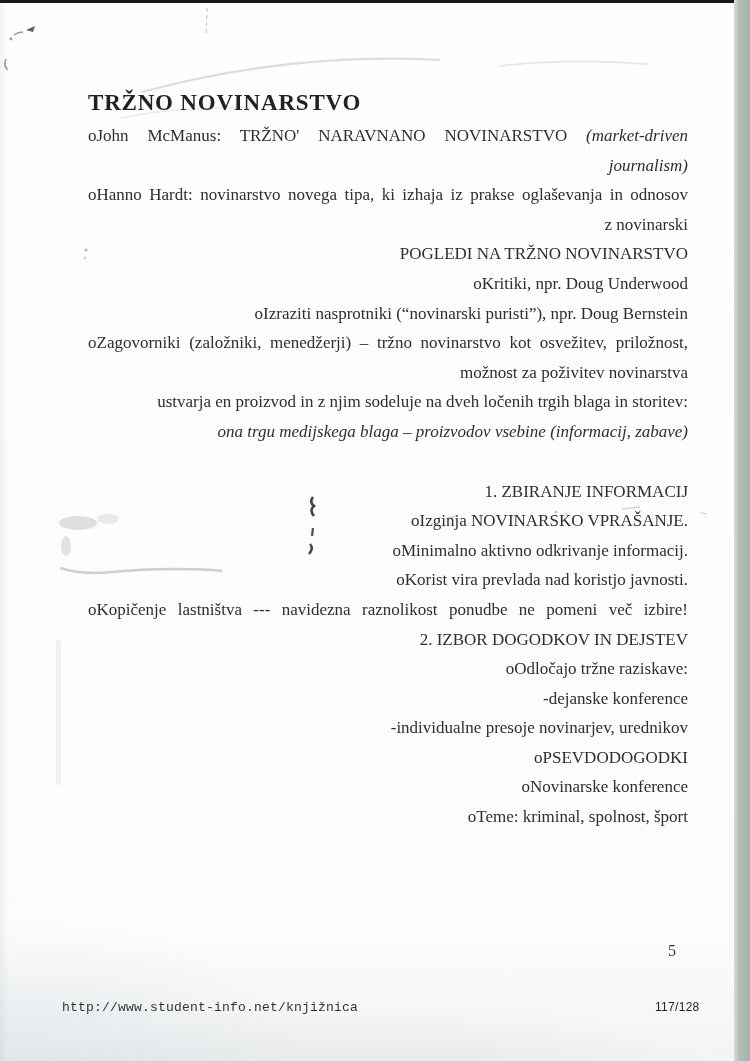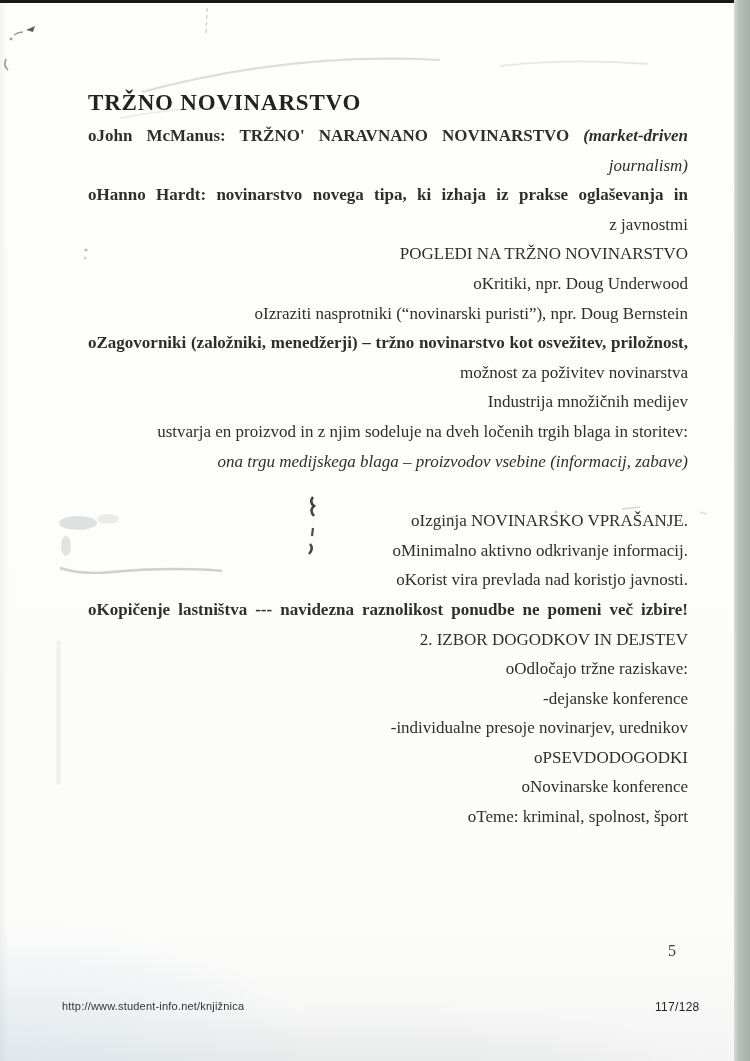--- a/index.html
+++ b/index.html
@@ -23,30 +23,30 @@
 
   .artifacts { position:absolute; left:0; top:0; pointer-events:none; }
 
   
   .content { position:absolute; left:88px; top:84px; width:600px; color:#2e2e2e; }
   .doc-title {
     font-size:23px; font-weight:bold; letter-spacing:.8px;
     line-height:37px; height:37px; color:#222;
   }
   .line { font-size:17px; line-height:29.6px; height:29.6px; overflow:hidden;text-align:right; }
-  .line.justify { text-align:justify;font-weight:bold; }
+  .line.justify { text-align:justify; }
   .line.justify::after { content:""; display:inline-block; width:100%; }
   .i { font-style:italic; }
   .spacer { height:30px; }
 
   
   .page-num { position:absolute; left:668px; top:942px; font-size:16px; color:#3a3a3a;
     font-family:"Liberation Serif", serif; }
-  .footer-url { position:absolute; left:38px; top:1000px; font-size:11px;
-    font-family:Liberation Sans, sans-serif; color:#333; letter-spacing:.2px;padding-left:24px; }
+  .footer-url { position:absolute; left:38px; top:1000px; font-size:13px;
+    font-family:Liberation Mono, monospace; color:#333; letter-spacing:.2px;padding-left:24px; }
   .footer-count { position:absolute; left:655px; top:1000px; font-size:12px;
     font-family:"Liberation Sans", sans-serif; color:#242424; letter-spacing:.3px;text-align:right; }
 </style>
 </head>
 <body>
 
 <div class="page">
 
   <div class="top-bar"></div>
   <div class="scan-strip"></div>
@@ -84,30 +84,30 @@
     <line x1="622" y1="509" x2="640" y2="507" stroke="#999" stroke-width="1.4" opacity=".4"></line>
     <line x1="700" y1="512" x2="707" y2="514" stroke="#999" stroke-width="1.3" opacity=".35"></line>
   </svg>
 
   <div class="content">
     <div class="doc-title">TRŽNO NOVINARSTVO</div>
     <div>
         <div class="line justify"><span>oJohn McManus: TRŽNO' NARAVNANO NOVINARSTVO </span><span class="i">(market-driven</span></div>
         <div class="line"><span class="i">journalism)</span></div>
         <div class="line justify"><span>oHanno Hardt: novinarstvo novega tipa, ki izhaja iz prakse oglaševanja in odnosov</span></div>
-        <div class="line"><span>z javnostmi</span></div>
+        <div class="line"><span>z novinarski</span></div>
         <div class="line"><span>POGLEDI NA TRŽNO NOVINARSTVO</span></div>
         <div class="line"><span>oKritiki, npr. Doug Underwood</span></div>
         <div class="line"><span>oIzraziti nasprotniki (“novinarski puristi”), npr. Doug Bernstein</span></div>
         <div class="line justify"><span>oZagovorniki (založniki, menedžerji) – tržno novinarstvo kot osvežitev, priložnost,</span></div>
         <div class="line"><span>možnost za poživitev novinarstva</span></div>
-        <div class="line"><span>Industrija množičnih medijev</span></div>
         <div class="line"><span>ustvarja en proizvod in z njim sodeluje na dveh ločenih trgih blaga in storitev:</span></div>
         <div class="line"><span class="i">ona trgu medijskega blaga – proizvodov vsebine (informacij, zabave)</span></div>
         <div class="spacer"></div>
+        <div class="line"><span>1. ZBIRANJE INFORMACIJ</span></div>
         <div class="line"><span>oIzginja NOVINARSKO VPRAŠANJE.</span></div>
         <div class="line"><span>oMinimalno aktivno odkrivanje informacij.</span></div>
         <div class="line"><span>oKorist vira prevlada nad koristjo javnosti.</span></div>
         <div class="line justify"><span>oKopičenje lastništva --- navidezna raznolikost ponudbe ne pomeni več izbire!</span></div>
         <div class="line"><span>2. IZBOR DOGODKOV IN DEJSTEV</span></div>
         <div class="line"><span>oOdločajo tržne raziskave:</span></div>
         <div class="line"><span>-dejanske konference</span></div>
         <div class="line"><span>-individualne presoje novinarjev, urednikov</span></div>
         <div class="line"><span>oPSEVDODOGODKI</span></div>
         <div class="line"><span>oNovinarske konference</span></div>

